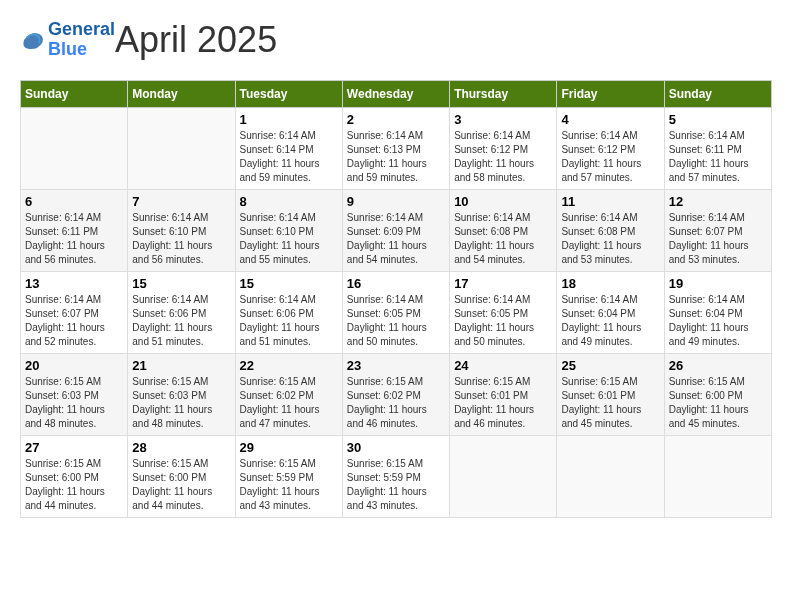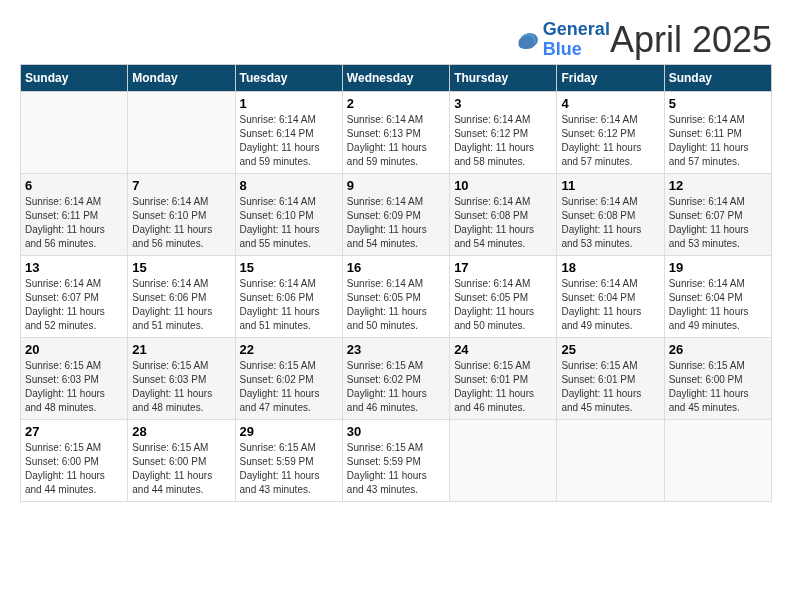--- a/index.html
+++ b/index.html
@@ -5,23 +5,23 @@
     * { box-sizing: border-box; margin: 0; padding: 0; }
     body {
       font-family: Arial, sans-serif;
       background: #fff;
       width: 792px;
       min-height: 612px;
       padding: 20px;
     }
     .header {
       display: flex;
-      justify-content: flex-end;
+      justify-content: flex-start;
       align-items: flex-start;
-      margin-bottom: 4px;
+      margin-bottom: 20px;
     }
     .logo {
       display: flex;
       align-items: center;
       gap: 4px;
     }
     .logo-text {
       font-size: 18px;
       font-weight: bold;
       color: #333;
@@ -46,21 +46,21 @@
     .subtitle {
       font-size: 14px;
       color: #555;
     }
     table {
       width: 100%;
       border-collapse: collapse;
       font-size: 11px;
     }
     th {
-      background-color: #0c4a6e;
+      background-color: #4d7c0f;
       color: white;
       padding: 6px 4px;
       text-align: left;
       font-size: 12px;
       font-weight: bold;
       border: 1px solid #ccc;
     }
     td {
       border: 1px solid #ddd;
       padding: 4px;

